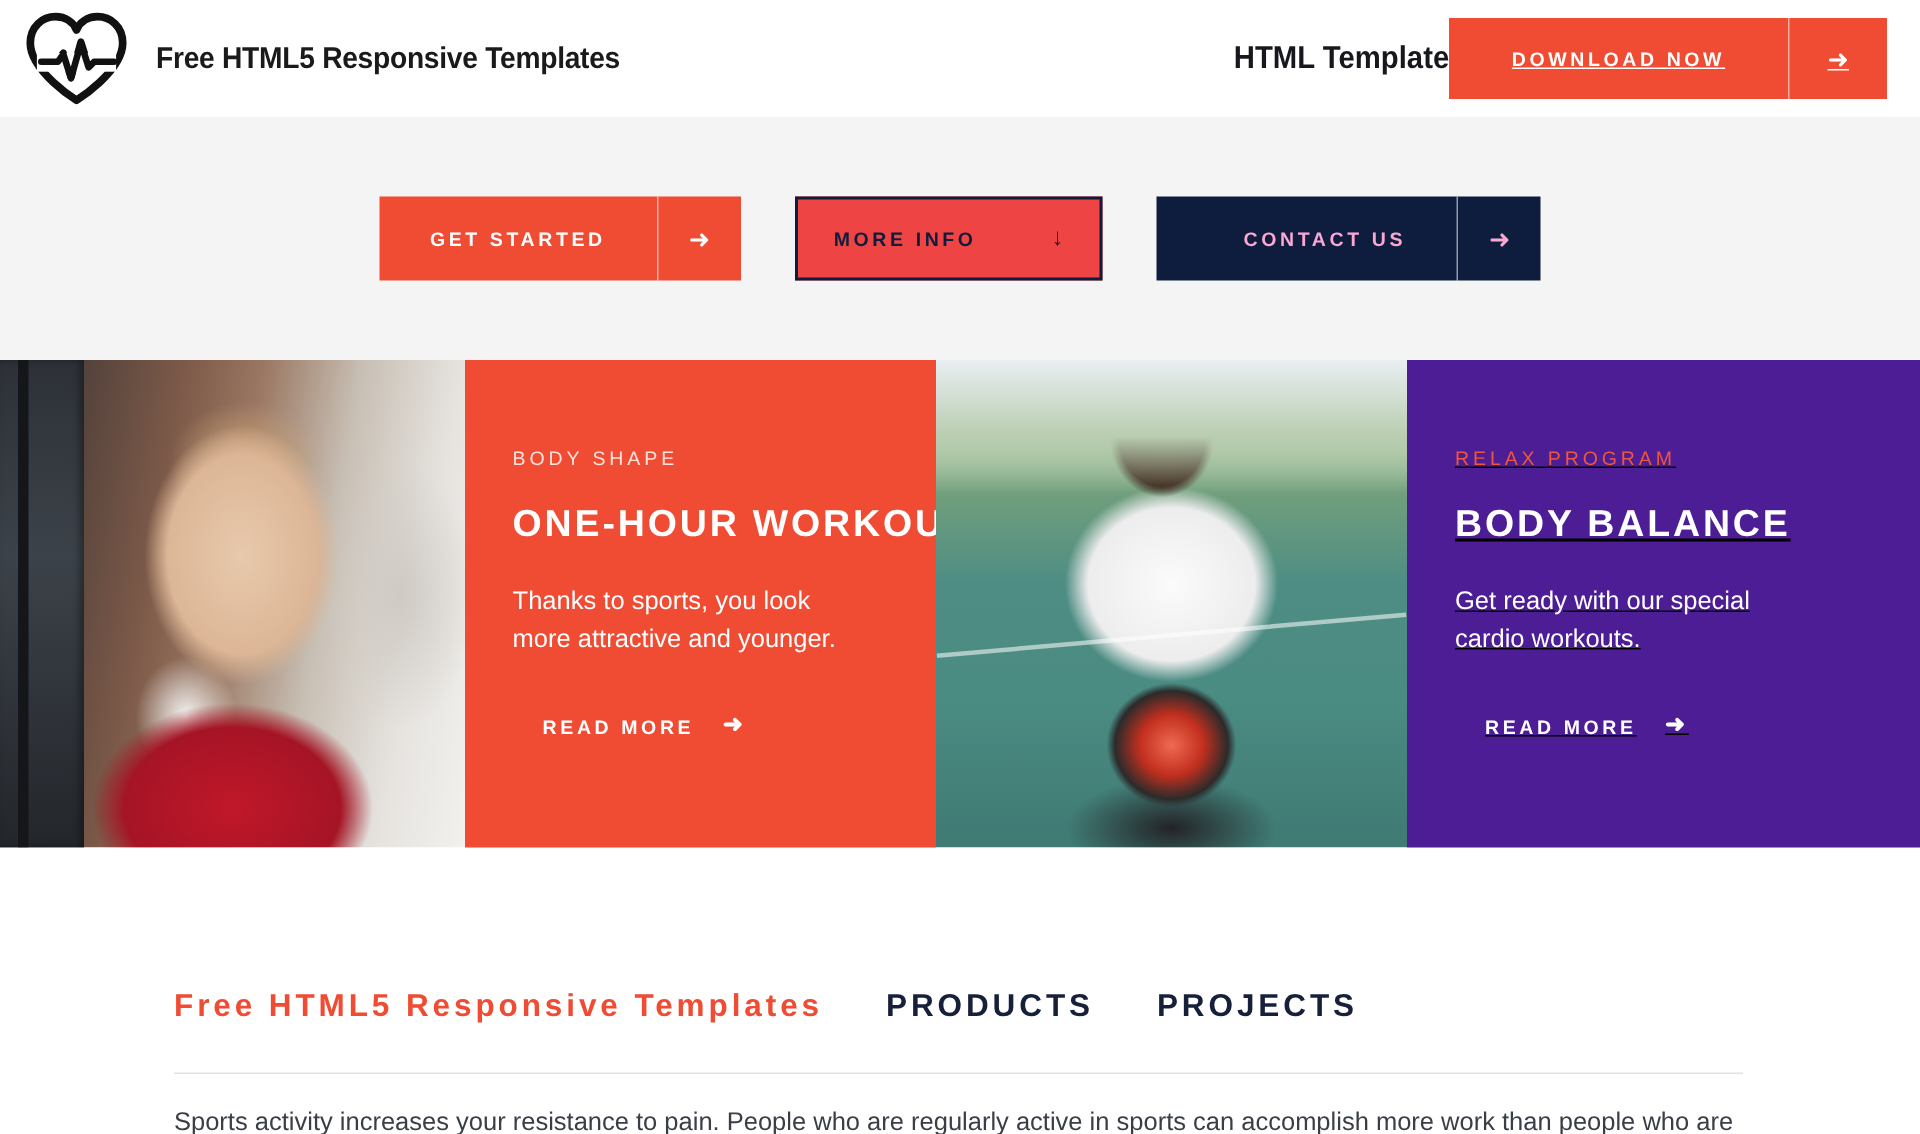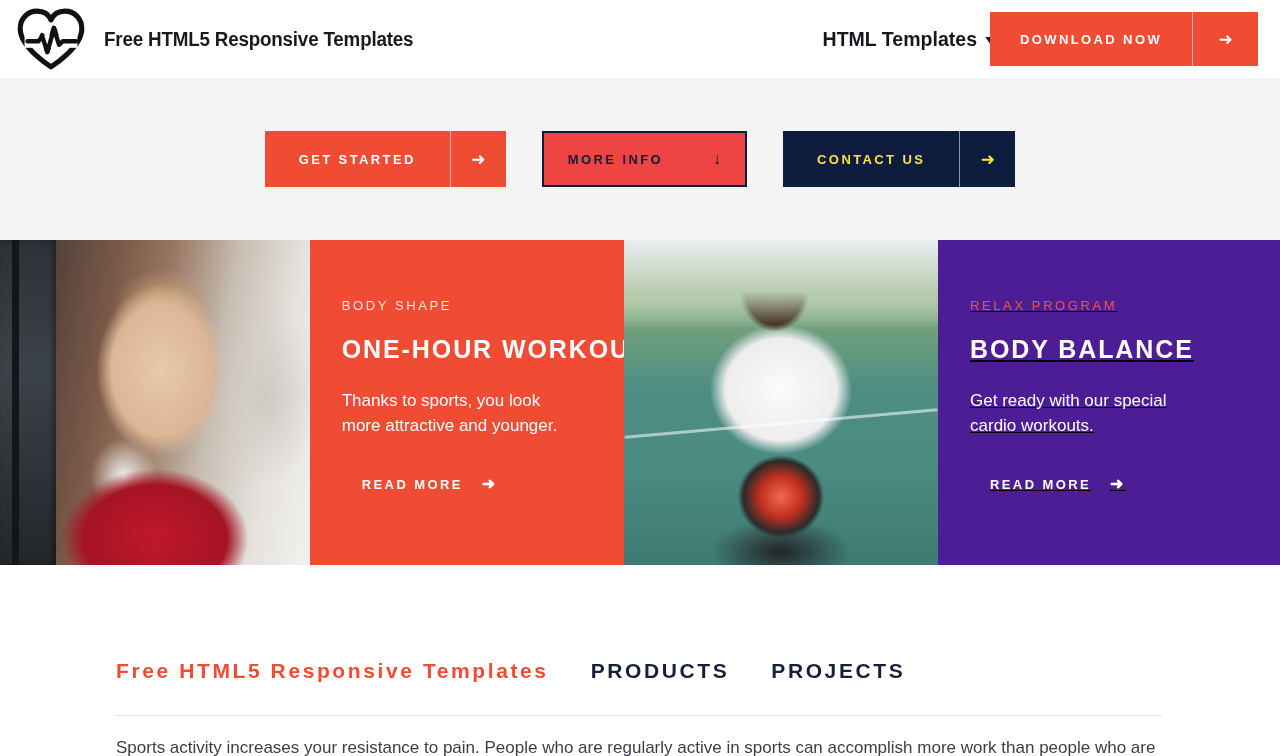--- a/index.html
+++ b/index.html
@@ -95,29 +95,30 @@
   .split-btn .arw {
     display: flex;
     align-items: center;
     justify-content: center;
     font-size: 17px;
     line-height: 1;
   }
 
   .btn-orange { background: #f04b33; color: #ffffff; }
   .btn-orange .arw { border-left: 1px solid rgba(255,255,255,0.55); }
-  .btn-navy   { background: #0e1c3d; color: #fde047; }
+  .btn-navy   { background: #0e1c3d; color: #f9a8d4; padding-left: 24px; }
   .btn-navy .arw { border-left: 1px solid rgba(255,255,255,0.55); }
 
   .download-btn {
     height: 54px;
-    width: 268px;
+    width: 292px;
     position: absolute;
     right: 22px;
     top: 12px;
+    text-decoration: underline;
   }
   .download-btn .lbl { flex: 1; }
   .download-btn .arw { width: 66px; }
 
   
   .cta-band {
     height: 162px;
     background: #f4f4f4;
     display: flex;
     align-items: center;

